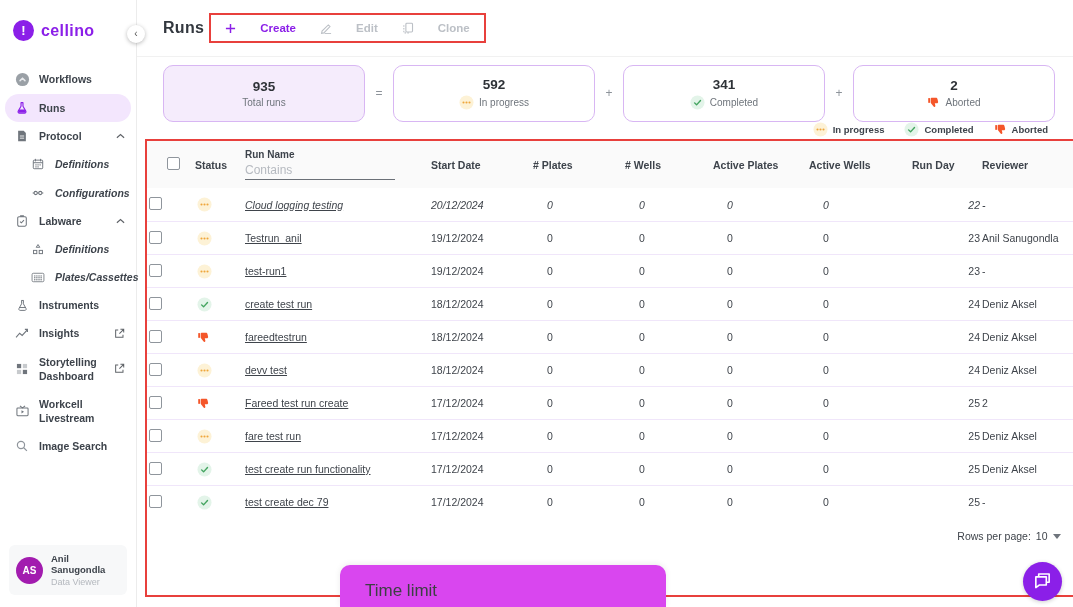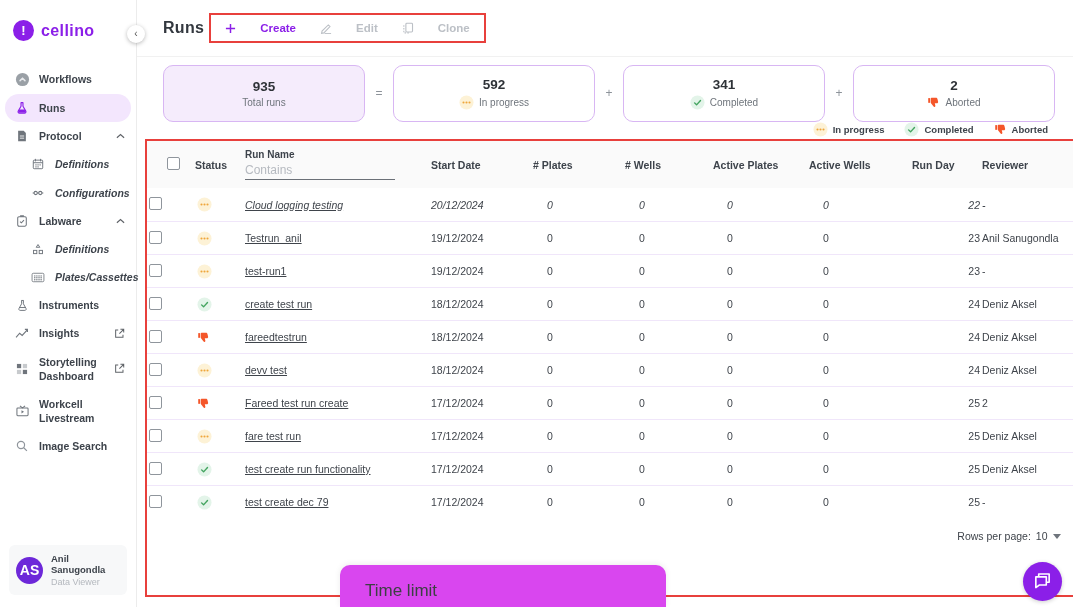--- a/index.html
+++ b/index.html
@@ -22,21 +22,21 @@
   .nav-item { display:flex; align-items:center; gap:9px; margin:0 5px; padding:7px 6px 7px 9px;
               font-size:10.5px; font-weight:bold; color:#3d434b; border-radius:16px; cursor:pointer; position:relative; }
   .nav-item.child { padding-left:25px;font-style:italic; }
   .nav-item.selected { background:#f3e6fd; }
   .nav-item .icn { width:16px; display:flex; justify-content:center; flex:none; }
   .nav-label { line-height:1.35; }
   .nav-right { margin-left:auto; display:flex; }
   
   .user-card { position:absolute; left:9px; right:9px; bottom:12px; background:#f7f8f9; border-radius:6px;
                padding:8px 7px; display:flex; align-items:center; gap:8px; cursor:pointer; }
-  .avatar { width:27px; height:27px; border-radius:50%; background:#6d28d9; color:#fff; font-size:14px;
+  .avatar { width:27px; height:27px; border-radius:50%; background:#a21caf; color:#fff; font-size:10px;
             font-weight:bold; display:flex; align-items:center; justify-content:center; flex:none; }
   .user-name { font-size:9.5px; font-weight:bold; color:#3d434b; }
   .user-role { font-size:9px; color:#b4b8be; margin-top:2px; }
   
   .main { position:absolute; left:137px; top:0; right:0; bottom:0; background:#fff; }
   .page-header { height:57px; border-bottom:1px solid #f1f1f1; display:flex; align-items:center; padding-left:26px; }
   .page-title { font-size:16px; font-weight:bold; color:#33383f; letter-spacing:.3px; }
   .toolbar { margin-left:5px; display:flex; align-items:center; gap:24px;
              border:2px solid #e8403c; padding:7px 14px; }
   .tb-btn { display:flex; align-items:center; gap:24px; background:none; border:none; font-family:inherit;

